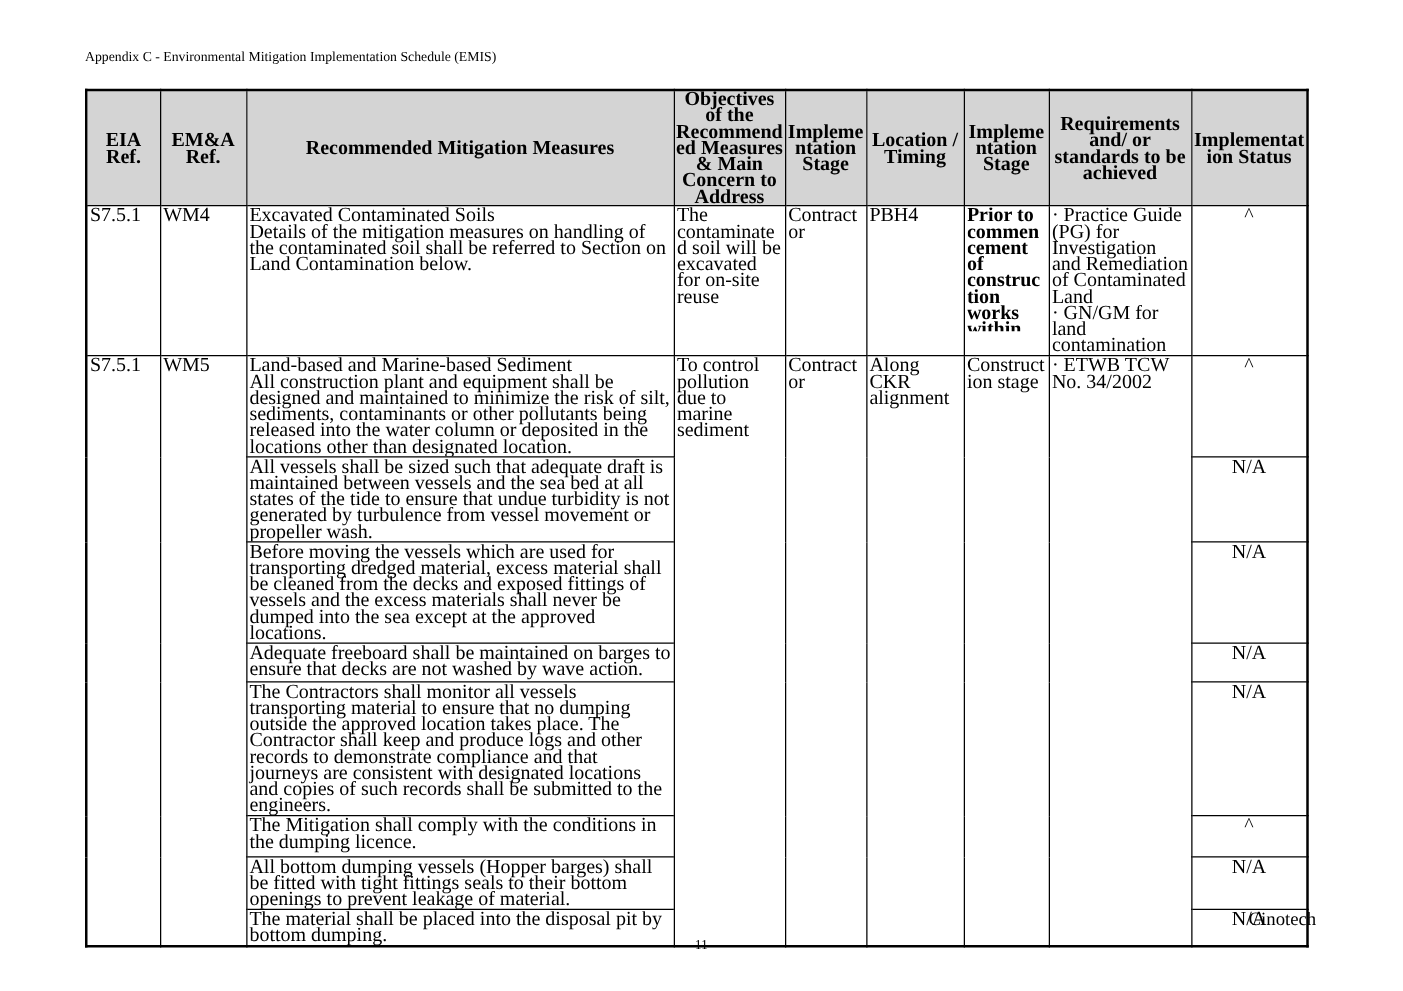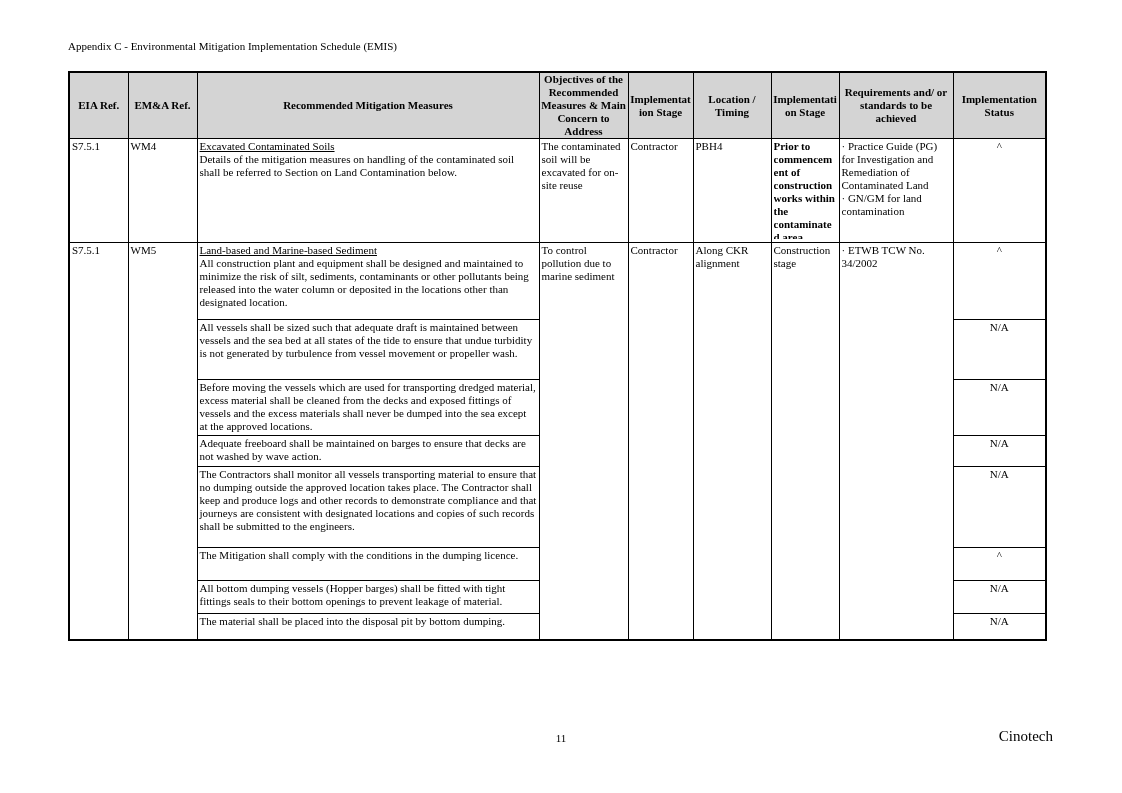--- a/index.html
+++ b/index.html
@@ -19,53 +19,53 @@
   table.emis {
     position: absolute;
     left: 68px; top: 71px;
     border-collapse: collapse;
     table-layout: fixed;
     width: 977px;
     border: 2px solid #000;
   }
   table.emis th, table.emis td {
     border: 1px solid #000;
-    font-size: 11px;
+    font-size: 16px;
     line-height: 13px;
     vertical-align: top;
     padding: 1px 2px;
     overflow: hidden;
     word-wrap: break-word;
     overflow-wrap: break-word;
   }
   table.emis thead th {
     background: #d4d4d4;
     font-weight: bold;
     text-align: center;
     vertical-align: middle;
     height: 64px;
     padding: 0 1px;
   }
   .c-center { text-align: left; }
   .c-left   { text-align: left; }
   .c-status { text-align: center; }
   .pre      { white-space: pre-line; margin-left: 28px; }
-  .m-title  { text-decoration: underline; }
+  .m-title  { }
   .clip     { height: 99px; overflow: hidden; font-weight: bold; }
   tr.h-104 { height: 104px; }
   tr.h-77  { height: 77px; }
   tr.h-60  { height: 60px; }
   tr.h-56  { height: 56px; }
   tr.h-31  { height: 31px; }
   tr.h-81  { height: 81px; }
   tr.h-33  { height: 33px; }
   tr.h-26  { height: 26px; }
   .footer-page {
     position: absolute;
-    left: 0; top: 732px;
+    left: 0; top: 750px;
     width: 1122px;
     text-align: center;
     font-size: 11px;
   }
   .footer-brand {
     position: absolute;
     right: 69px; top: 728px;
     font-size: 15px;
   }
 </style>

